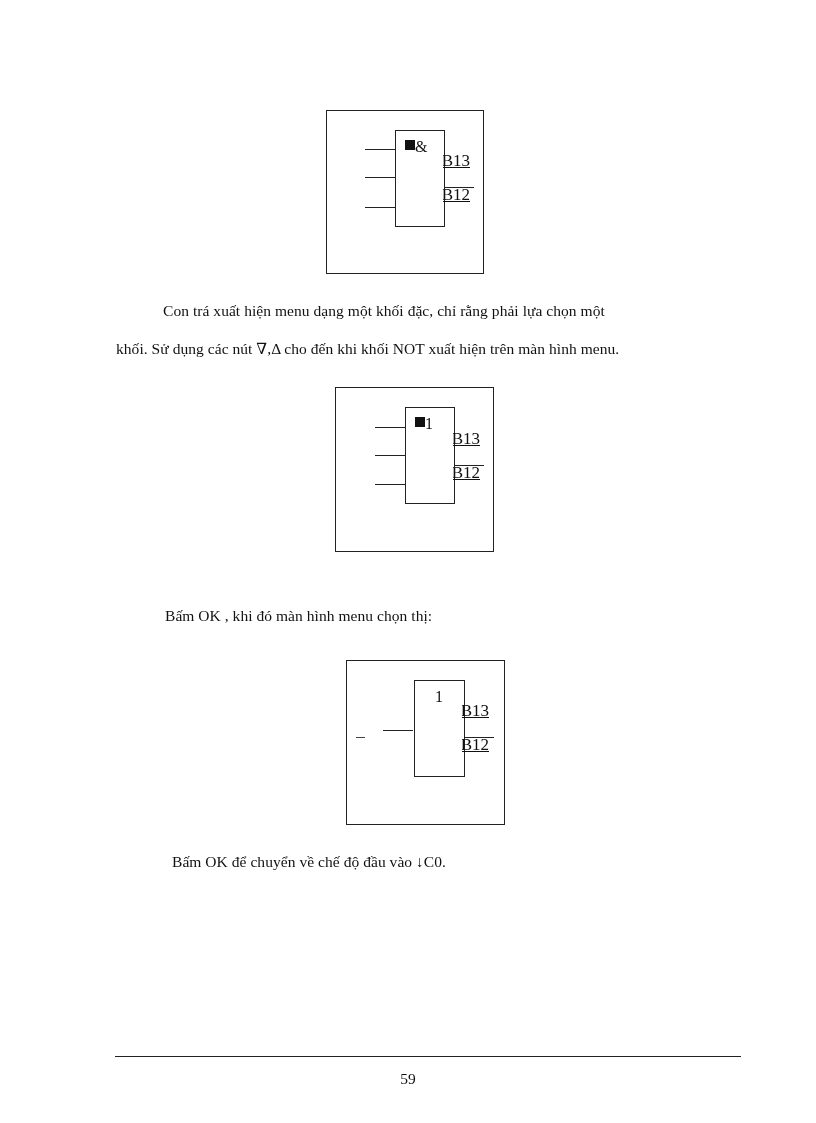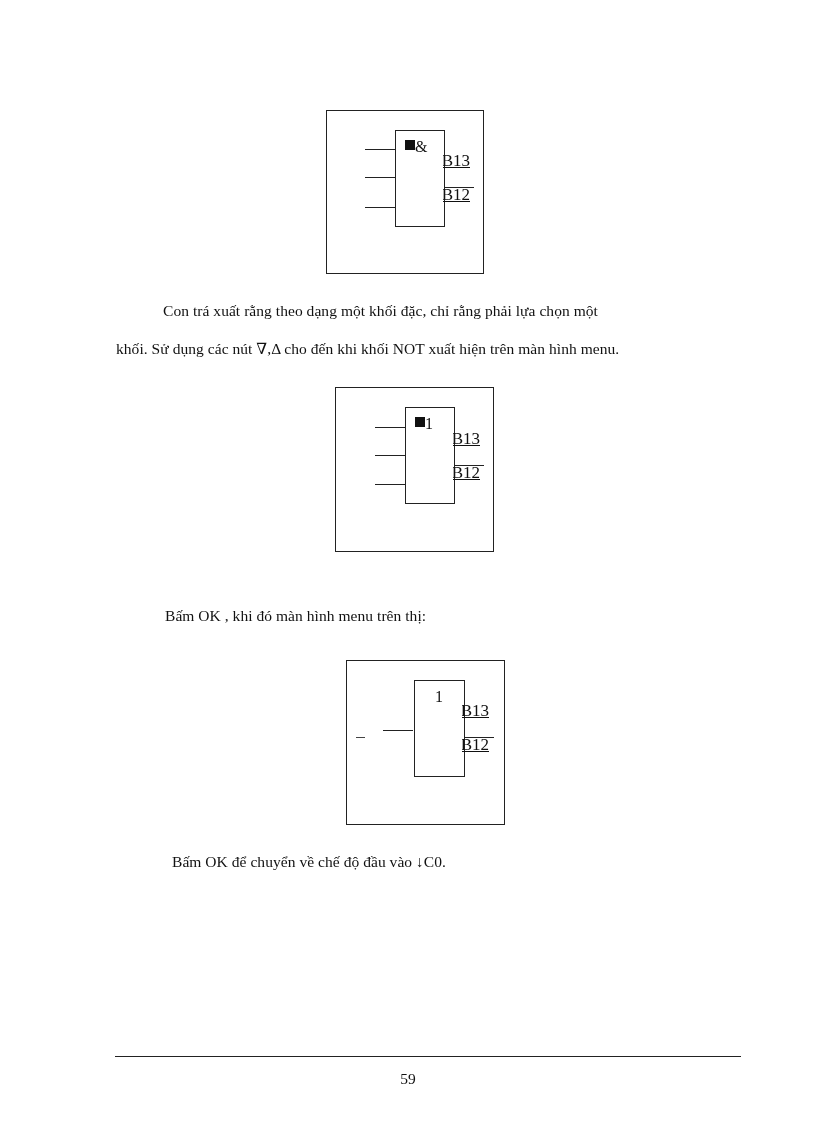--- a/index.html
+++ b/index.html
@@ -29,39 +29,39 @@
 <div class="wire" style="left:365px; top:177px; width:30px;"></div>
 <div class="wire" style="left:365px; top:207px; width:30px;"></div>
 <div class="label-clip" style="left:443px; top:151px; width:27px;">
   <span>B13</span>
 </div>
 <div class="overline" style="left:445px; top:187px; width:29px;"></div>
 <div class="label-clip" style="left:443px; top:185px; width:27px;">
   <span>B12</span>
 </div>
 
-<div class="para" style="left:163px; top:301px;">Con trá xuất rằng theo dạng một khối đặc, chỉ rằng phải lựa chọn một</div>
+<div class="para" style="left:163px; top:301px;">Con trá xuất hiện menu dạng một khối đặc, chỉ rằng phải lựa chọn một</div>
 <div class="para" style="left:116px; top:339px;">khối.  Sử dụng các nút ∇,Δ cho đến khi khối NOT xuất hiện trên màn hình menu.</div>
 
 <div class="frame" style="left:335px; top:387px; width:159px; height:165px;"></div>
 <div class="block" style="left:405px; top:407px; width:50px; height:97px;"></div>
 <div class="marker" style="left:415px; top:417px;"></div>
 <div class="gate-sym" style="left:425px; top:416px;">1</div>
 <div class="wire" style="left:375px; top:427px; width:30px;"></div>
 <div class="wire" style="left:375px; top:455px; width:30px;"></div>
 <div class="wire" style="left:375px; top:484px; width:30px;"></div>
 <div class="label-clip" style="left:453px; top:429px; width:27px;">
   <span>B13</span>
 </div>
 <div class="overline" style="left:455px; top:465px; width:29px;"></div>
 <div class="label-clip" style="left:453px; top:463px; width:27px;">
   <span>B12</span>
 </div>
 
-<div class="para" style="left:165px; top:606px;">Bấm OK , khi  đó màn hình menu trên thị:</div>
+<div class="para" style="left:165px; top:606px;">Bấm OK , khi  đó màn hình menu chọn thị:</div>
 
 <div class="frame" style="left:346px; top:660px; width:159px; height:165px;"></div>
 <div class="block" style="left:414px; top:680px; width:51px; height:97px;"></div>
 <div class="gate-sym" style="left:435px; top:689px;">1</div>
 <div class="dash" style="left:356px; top:737px; width:9px;"></div>
 <div class="wire" style="left:383px; top:730px; width:30px;"></div>
 <div class="label-clip" style="left:462px; top:701px; width:27px;">
   <span>B13</span>
 </div>
 <div class="overline" style="left:465px; top:737px; width:29px;"></div>

